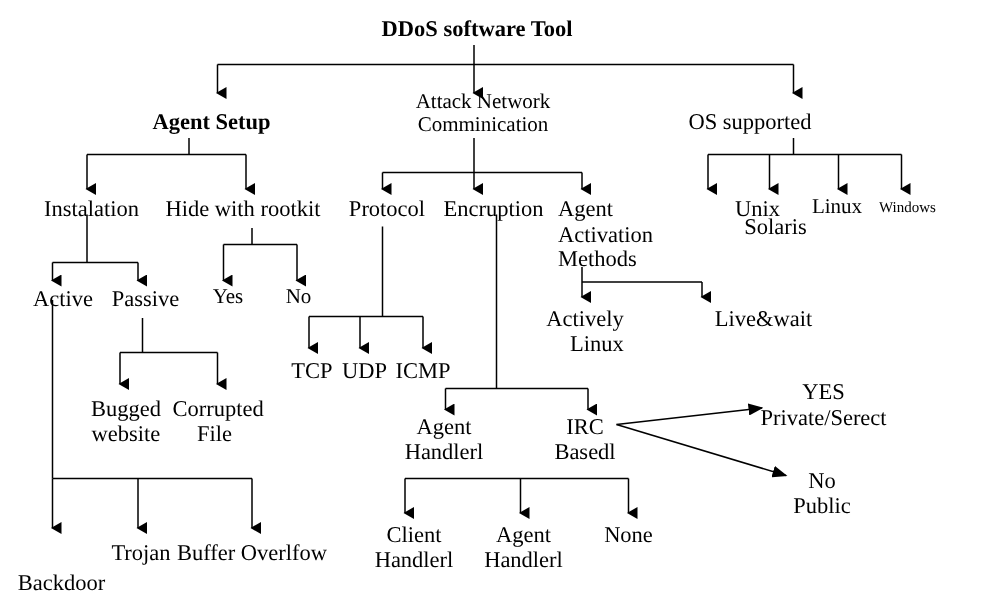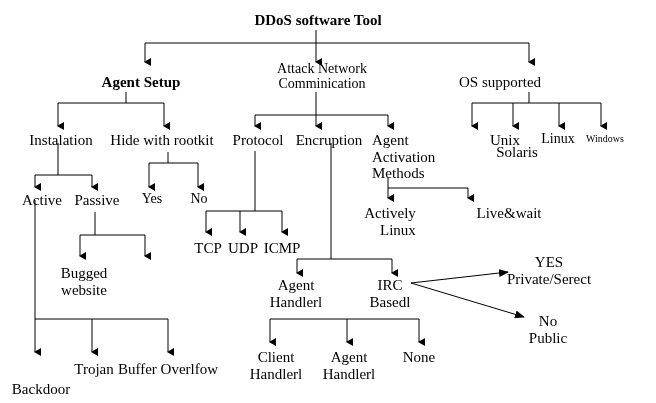--- a/index.html
+++ b/index.html
@@ -108,20 +108,21 @@
 
   <div class="lbl sm" style="left:61px; top:132px;">Instalation</div>
   <div class="lbl sm" style="left:162px; top:132px;">Hide with rootkit</div>
 
   <div class="lbl sm" style="left:42px; top:192px;">Active</div>
   <div class="lbl sm" style="left:97px; top:192px;">Passive</div>
   <div class="lbl md" style="left:152px; top:191px;">Yes</div>
   <div class="lbl md" style="left:199px; top:191px;">No</div>
 
   <div class="lbl sm" style="left:84px; top:265px; width:50px; white-space:normal;">Bugged website</div>
+  <div class="lbl sm" style="left:143px; top:265px; width:56px; white-space:normal;">Corrupted File</div>
 
   <div class="lbl sm" style="left:41px; top:381px;">Backdoor</div>
   <div class="lbl sm" style="left:94px; top:361px;">Trojan</div>
   <div class="lbl sm" style="left:168px; top:361px;">Buffer Overlfow</div>
 
   <div class="lbl sm" style="left:258px; top:132px;">Protocol</div>
   <div class="lbl sm" style="left:329px; top:132px;">Encruption</div>
   <div class="lbl sm left" style="left:372px; top:132px;">
     <div>Agent</div>
     <div>Activation</div>

